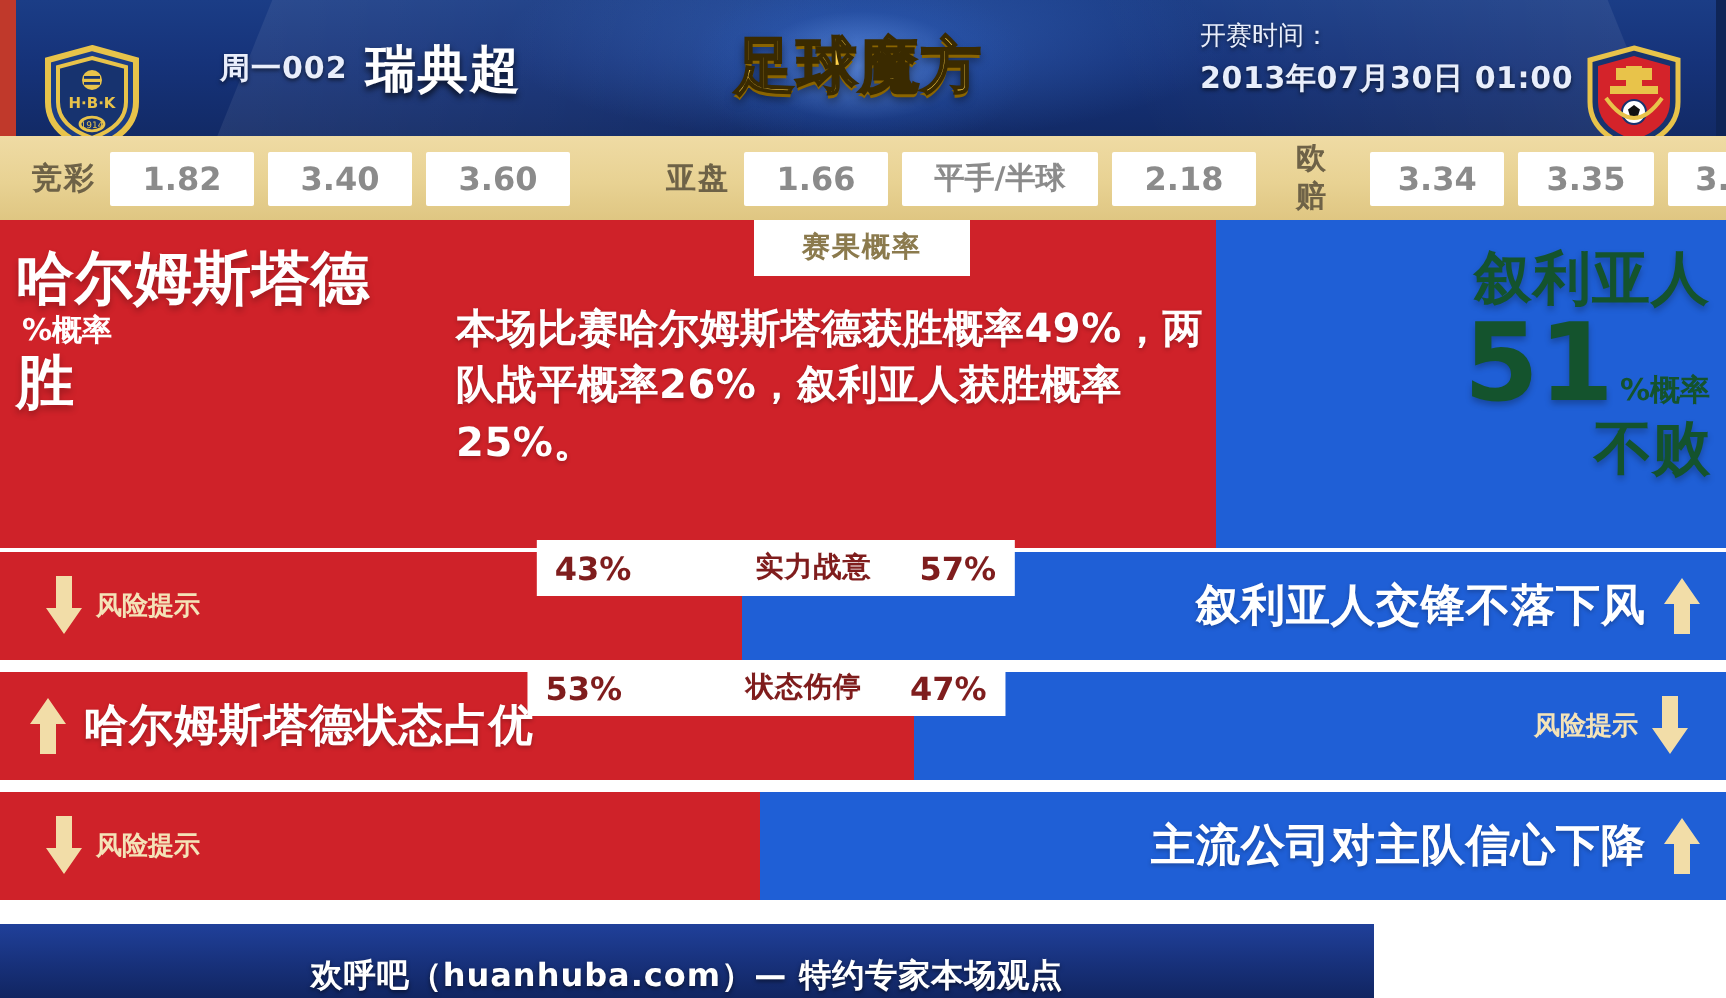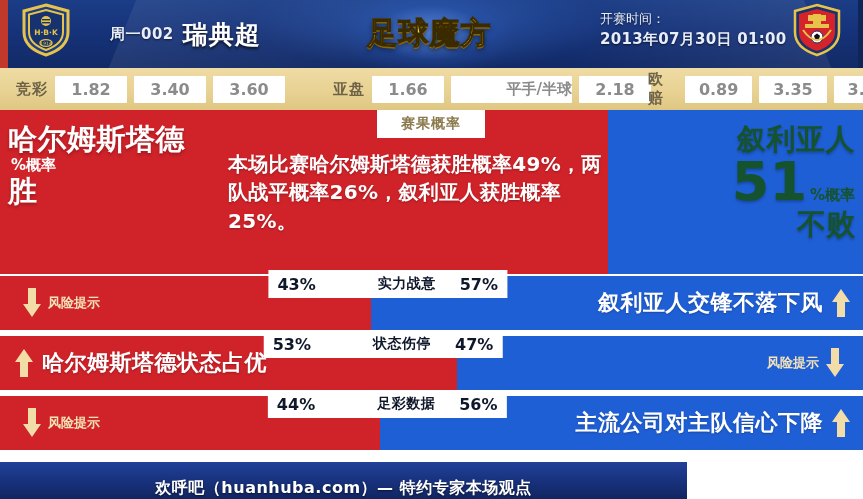--- a/index.html
+++ b/index.html
@@ -33,21 +33,21 @@
     transform:skewX(22deg);
   }
   .header .leftstripe{
     position:absolute;left:0;top:0;width:8px;height:68px;background:#c0392b;
   }
   .header .rightstripe{
     position:absolute;right:0;top:0;width:5px;height:68px;background:#0f2557;
   }
 
   
-  .crest{position:absolute;top:2px;width:56px;height:56px;}
+  .crest{position:absolute;top:21px;width:56px;height:56px;}
   .crest.home{left:18px;}
   .crest.away{left:789px;}
   .crest svg{display:block;width:56px;height:56px;}
 
   .league-wrap{
     position:absolute;left:110px;top:14px;height:40px;
     display:flex;align-items:center;gap:9px;
   }
   .round-no{
     color:#e9eefb;font-size:15px;font-weight:bold;letter-spacing:.5px;
@@ -92,21 +92,21 @@
   .odds-group{display:flex;align-items:center;gap:7px;}
   .odds-label{
     color:#6e6247;font-size:15px;font-weight:bold;letter-spacing:1px;
   }
   .odds-cell{
     background:#ffffff;color:#8b8b8b;
     font-size:16px;font-weight:bold;
     padding:4px 0;width:72px;text-align:center;
     border-radius:1px;
   }
-  .odds-cell.wide{width:121px;font-size:15px;text-align:right;}
+  .odds-cell.wide{width:98px;font-size:15px;}
   .g1{position:absolute;left:16px;}
   .g2{position:absolute;left:333px;}
   .g3{position:absolute;left:648px;}
 
   
   .probblock{
     position:absolute;left:0;top:110px;width:863px;height:164px;
   }
   .prob-left{
     position:absolute;left:0;top:0;width:608px;height:164px;background:#cf2229;
@@ -180,21 +180,21 @@
   .row.r3{top:120px;}
 
   .bar-l{position:absolute;left:0;top:0;height:54px;background:#cf2229;}
   .bar-r{position:absolute;top:0;right:0;height:54px;background:#1f5fd6;}
 
   .mid-chip{
     position:absolute;top:-6px;height:28px;
     background:#ffffff;
     display:flex;align-items:center;gap:24px;
     padding:0 9px;
-    color:#0f172a;font-weight:bold;white-space:nowrap;
+    color:#7f1d1d;font-weight:bold;white-space:nowrap;
   }
   .mid-chip .pct{font-size:16px;}
   .mid-chip .cat{font-size:14px;letter-spacing:.5px;margin-left:38px;}
 
   .row-text{
     position:absolute;top:0;height:54px;display:flex;align-items:center;gap:8px;
     color:#ffffff;font-size:22px;font-weight:bold;letter-spacing:.5px;
     text-shadow:0 1px 2px rgba(0,0,0,.25);
   }
   .row-text.left{left:14px;}
@@ -285,21 +285,21 @@
 
     <div class="odds-group g2">
       <span class="odds-label">亚盘</span>
       <span class="odds-cell">1.66</span>
       <span class="odds-cell wide">平手/半球</span>
       <span class="odds-cell">2.18</span>
     </div>
 
     <div class="odds-group g3">
       <span class="odds-label">欧赔</span>
-      <span class="odds-cell">0.89</span>
+      <span class="odds-cell">3.34</span>
       <span class="odds-cell">3.35</span>
       <span class="odds-cell">3.66</span>
     </div>
   </div>
 
   <div class="probblock">
     <div class="prob-left"></div>
     <div class="prob-right"></div>
 
     <div class="tab-label">赛果概率</div>
@@ -399,25 +399,20 @@
 
       <div class="row-text right">
         <span>主流公司对主队信心下降</span>
         <span class="arrow">
           <svg width="20" height="30" viewBox="0 0 20 30">
               <path d="M10 1 L19 14 h-5 v15 h-8 V14 H1 z" fill="#f2dda8"></path>
             </svg>
         </span>
       </div>
 
-      <div class="mid-chip" style="left:380px;transform:translateX(-47%)">
-        <span class="pct">44%</span>
-        <span class="cat">足彩数据</span>
-        <span class="pct">56%</span>
-      </div>
     </div>
   </div>
 
   <div class="footer">
     <span class="f-text">欢呼吧（huanhuba.com）— 特约专家本场观点</span>
   </div>
 
 </div>
 
 </body></html>

